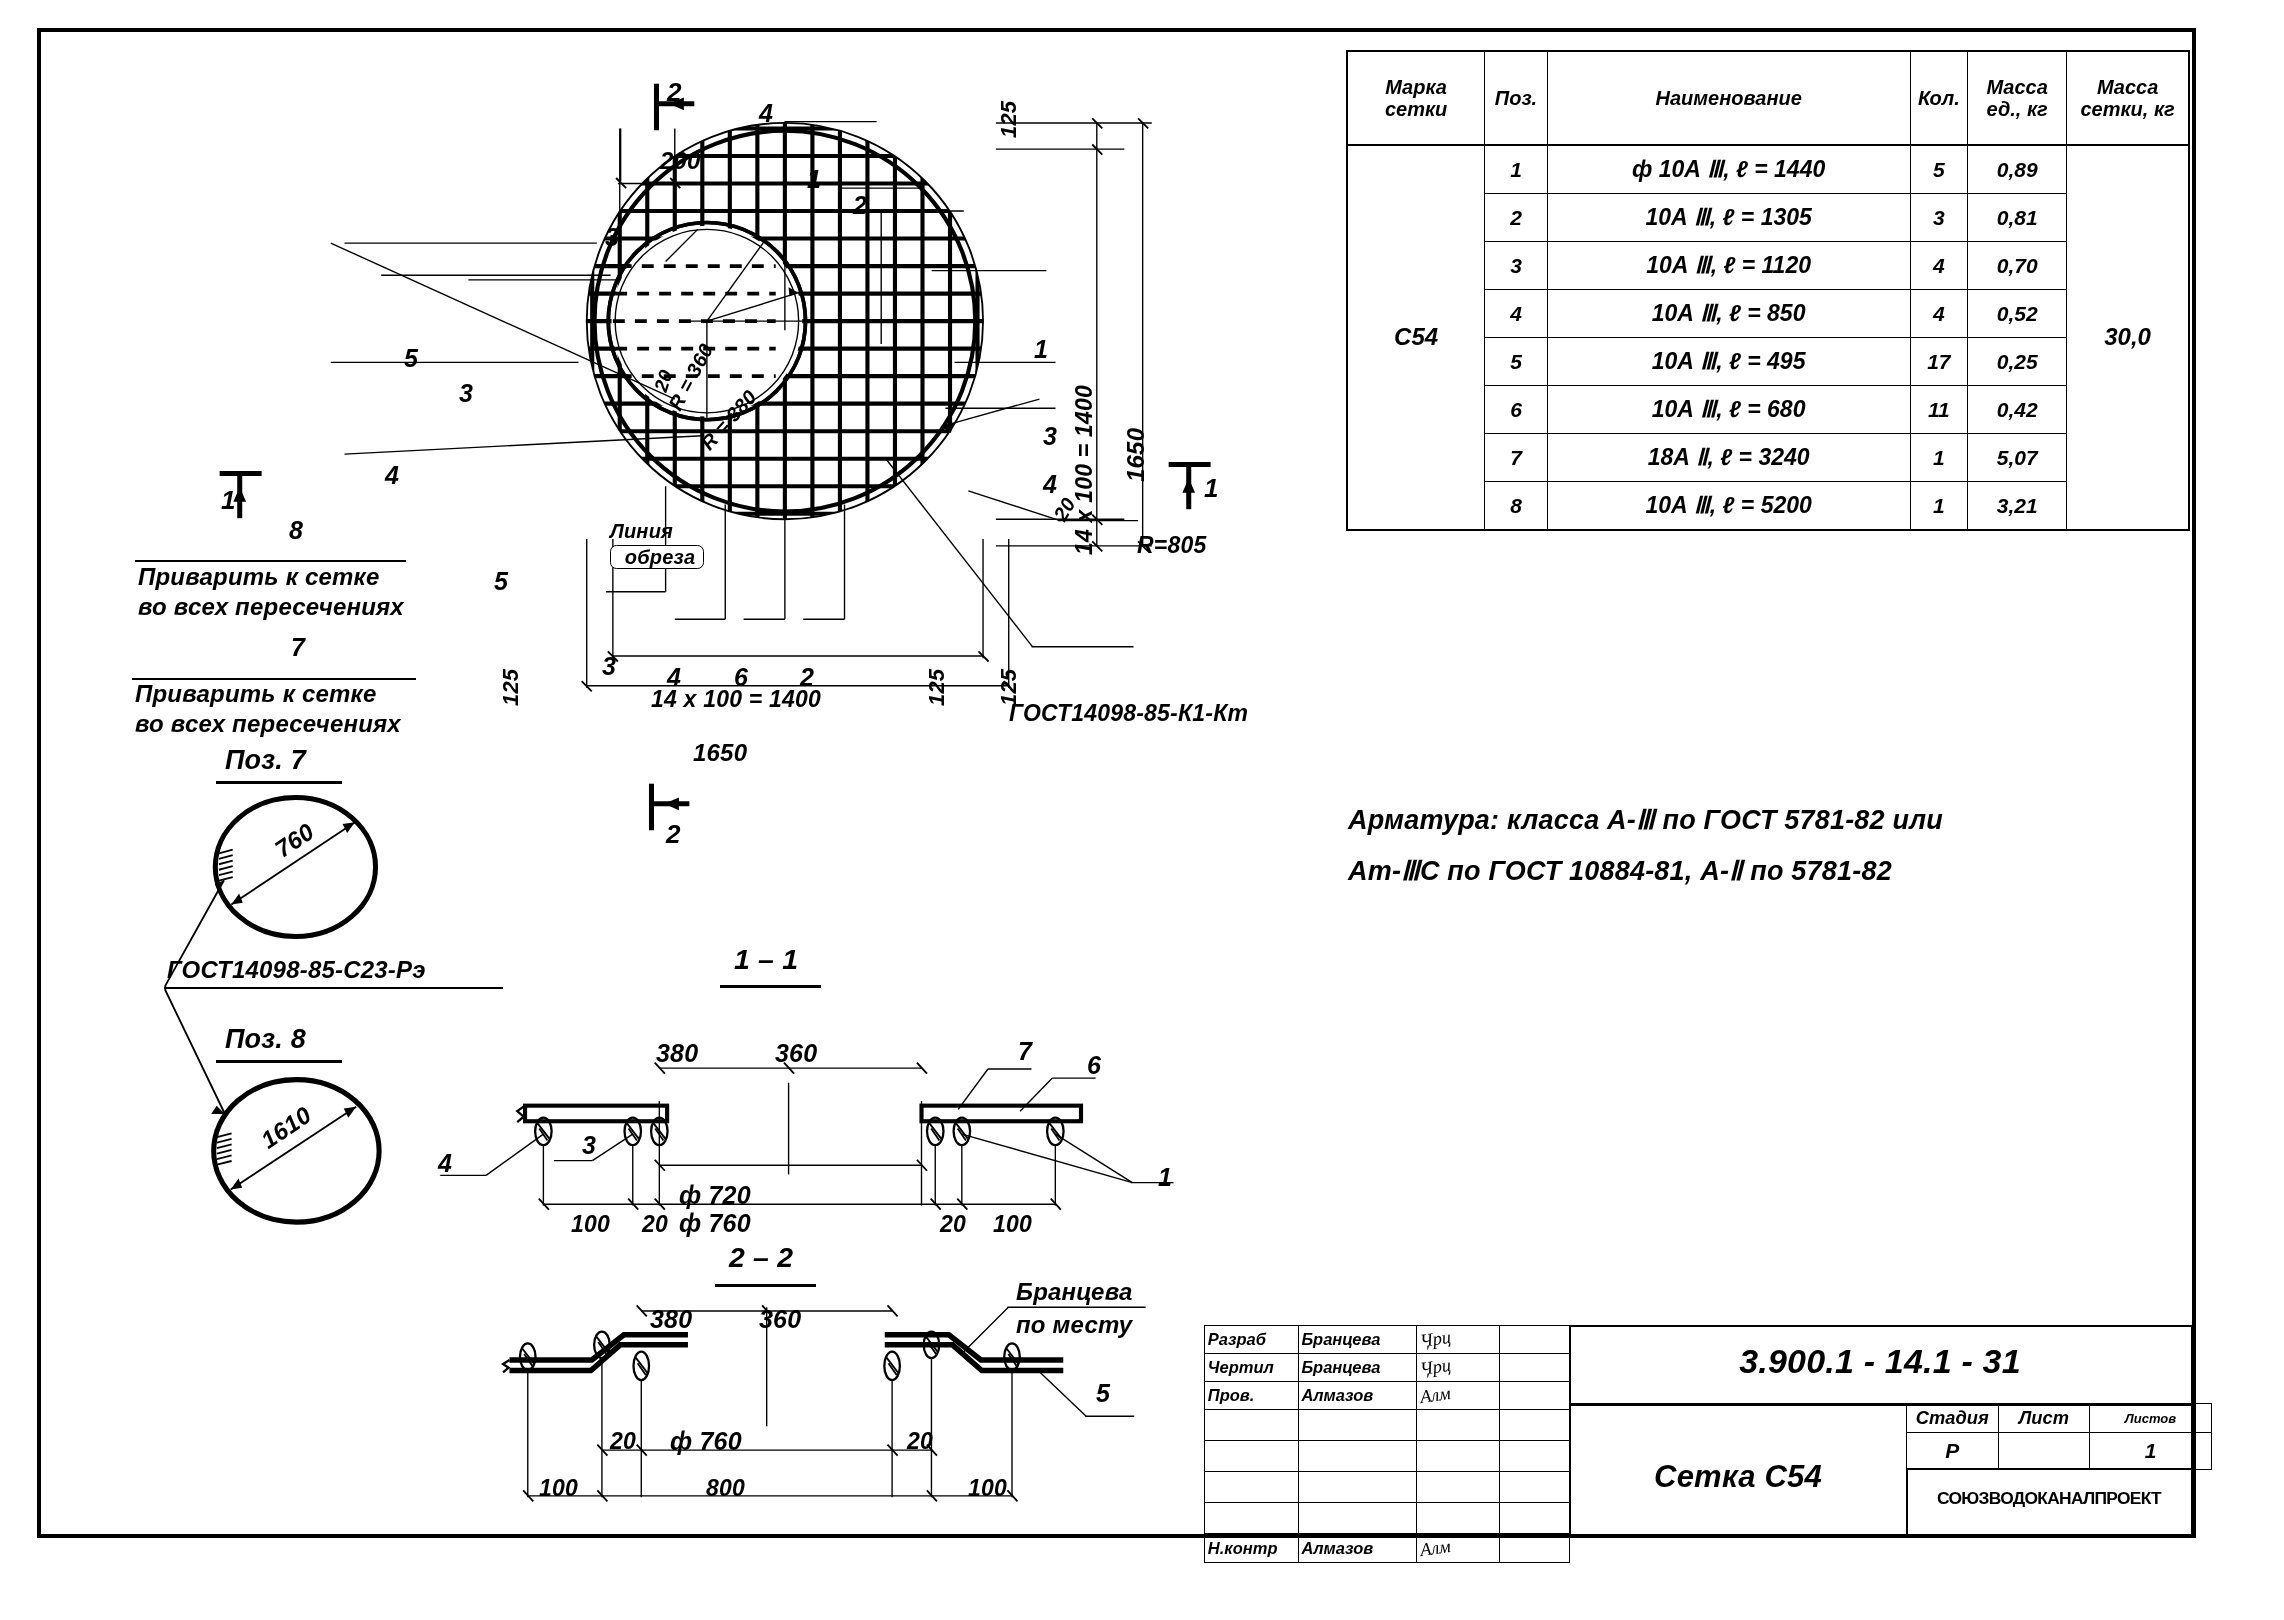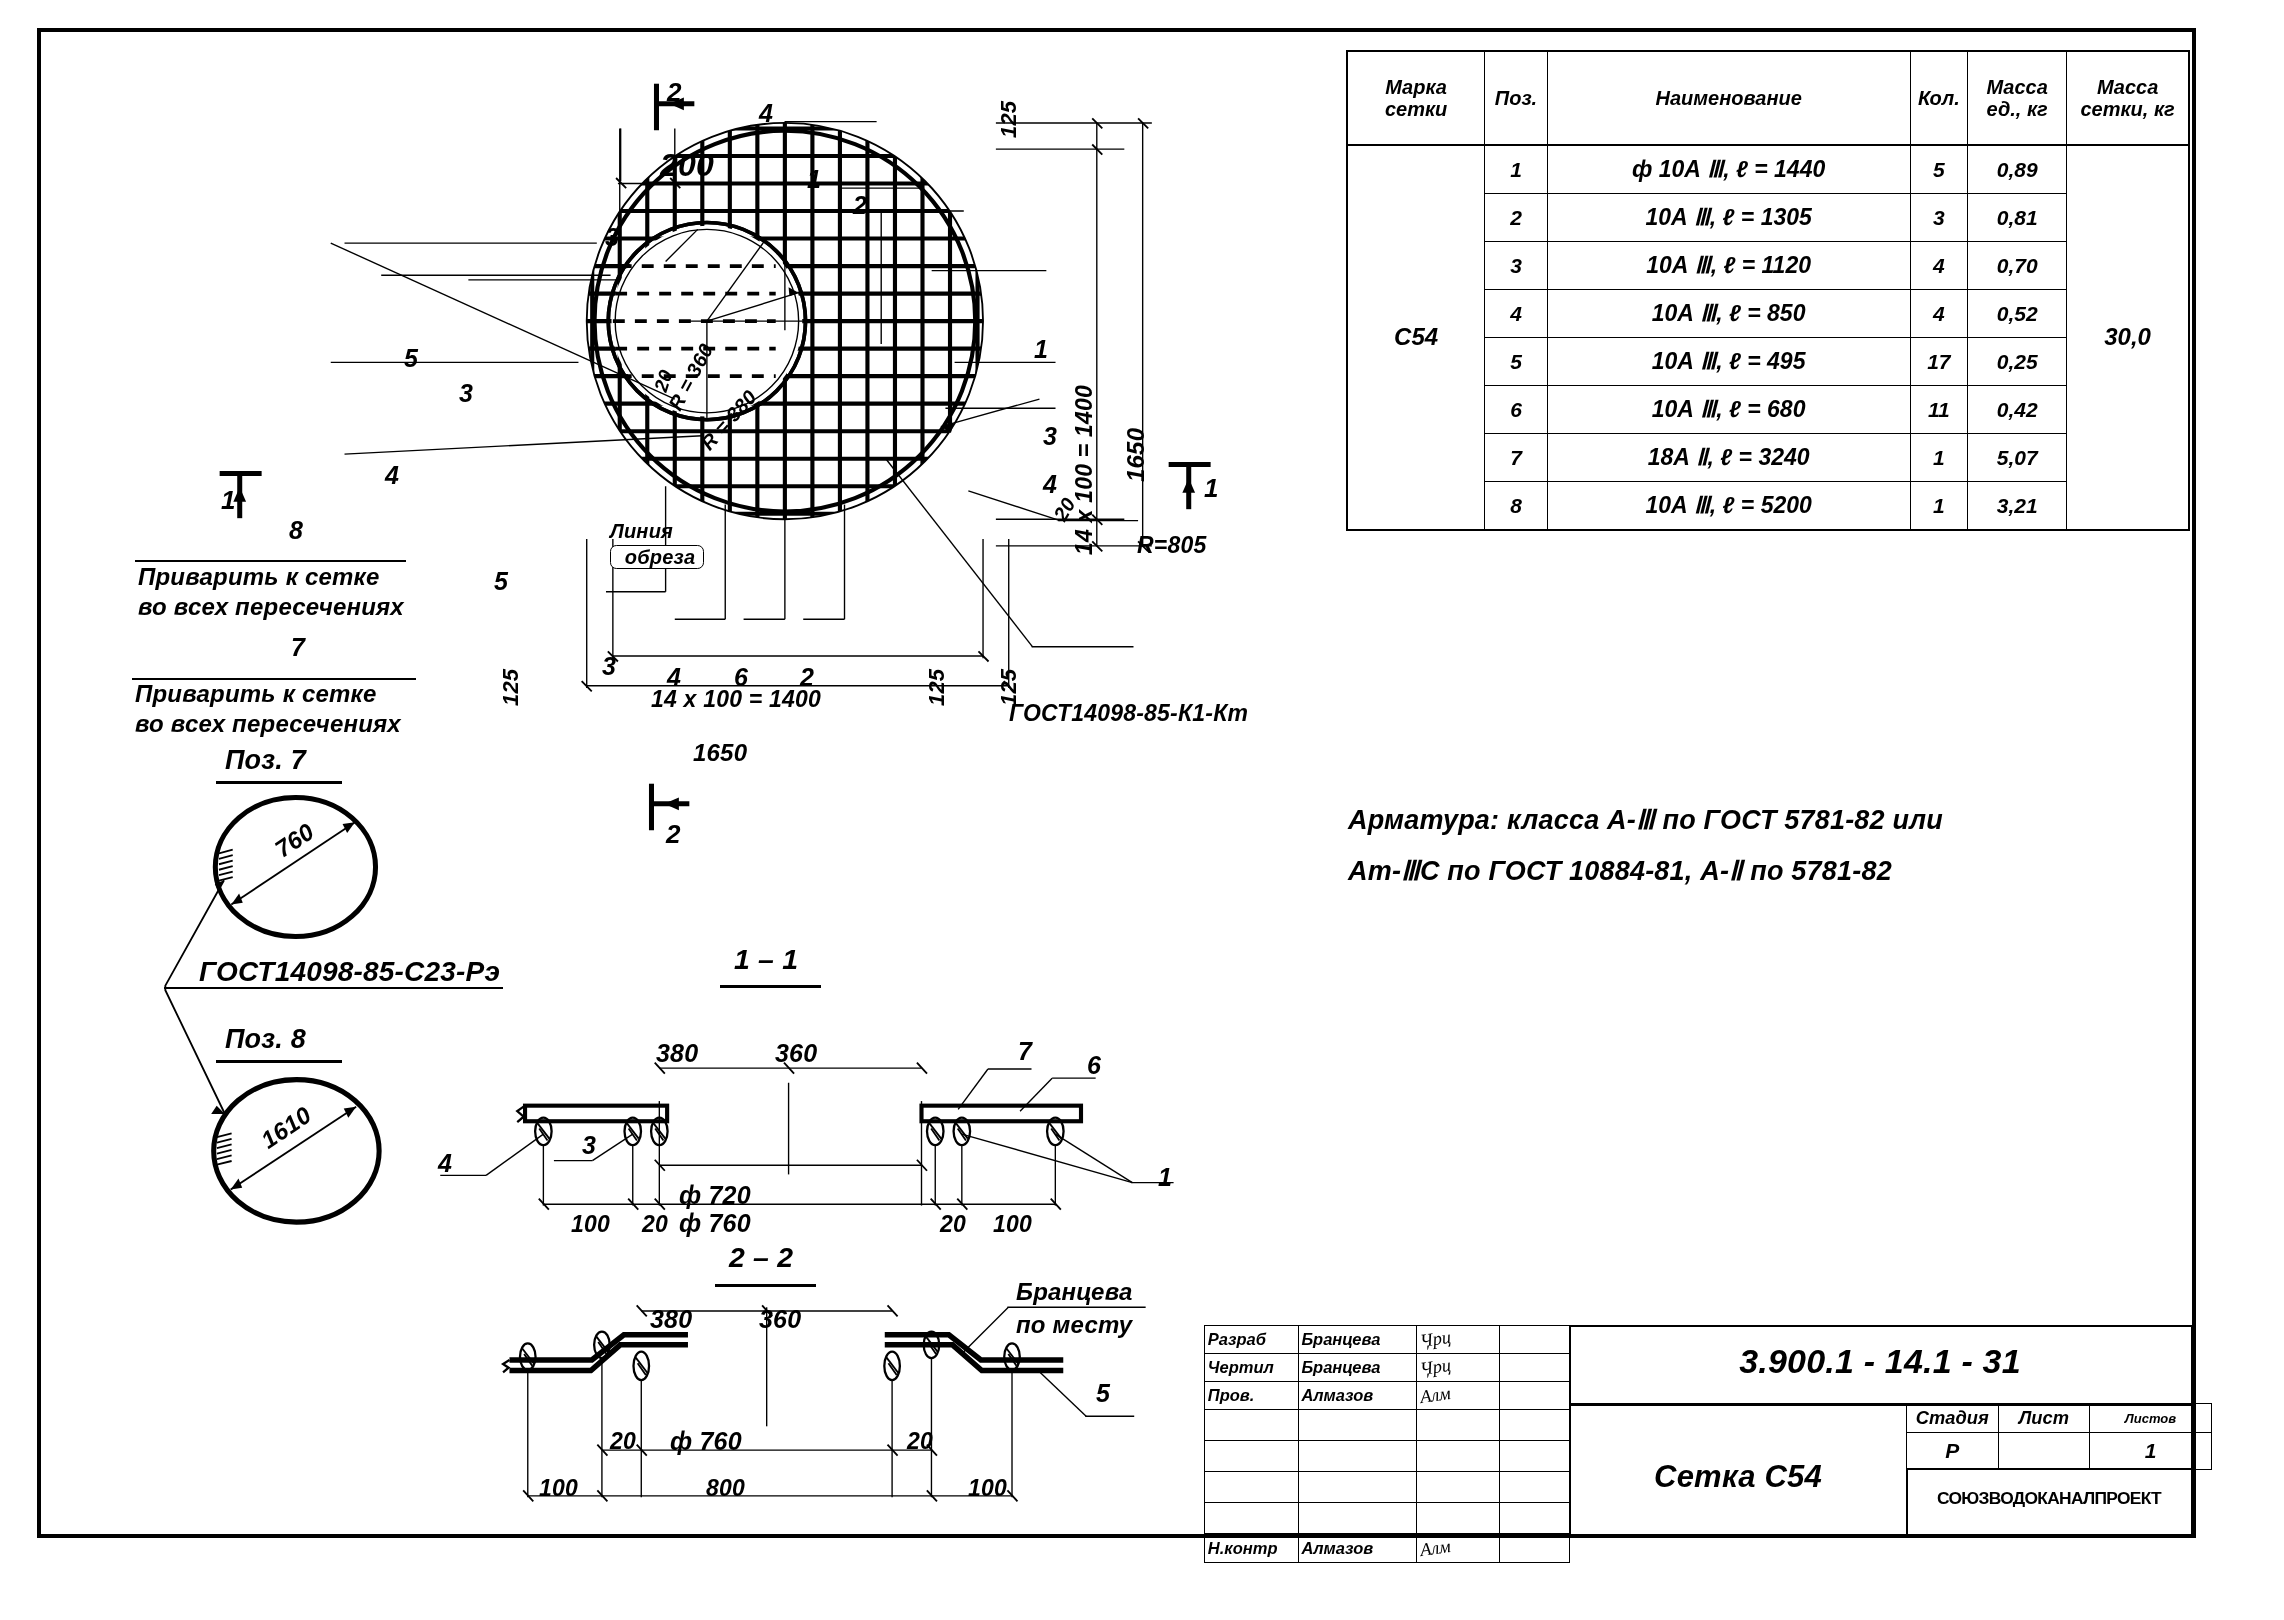--- a/index.html
+++ b/index.html
@@ -188,21 +188,21 @@
       <line x1="400" y1="1120" x2="270" y2="1120"></line>
       <line x1="530" y1="1180" x2="530" y2="930"></line>
       <line x1="530" y1="1180" x2="420" y2="1180"></line>
       <line x1="660" y1="1180" x2="660" y2="940"></line>
       <line x1="660" y1="1180" x2="570" y2="1180"></line>
       <line x1="790" y1="1180" x2="790" y2="930"></line>
       <line x1="790" y1="1180" x2="700" y2="1180"></line>
     </g>
   </svg>
 
-  <div class="t" style="left:660px;top:149px;font-size:32px;">200</div>
+  <div class="t" style="left:660px;top:149px;font-size:24px;">200</div>
   <div class="t rot90" style="left:998px;top:138px;font-size:22px;">125</div>
   <div class="t rot90" style="left:1073px;top:555px;font-size:23px;">14 x 100 = 1400</div>
   <div class="t rot90" style="left:1124px;top:482px;font-size:24px;">1650</div>
   <div class="t rot90" style="left:998px;top:706px;font-size:22px;">125</div>
   <div class="t rot90" style="left:500px;top:706px;font-size:22px;">125</div>
   <div class="t rot90" style="left:926px;top:706px;font-size:22px;">125</div>
   <div class="t" style="left:651px;top:688px;font-size:23px;">14 x 100 = 1400</div>
   <div class="t" style="left:693px;top:741px;font-size:24px;">1650</div>
   <div class="t" style="left:1137px;top:534px;font-size:23px;">R=805</div>
   <div class="t" style="left:665px;top:404px;font-size:20px;transform-origin:0 0;transform:rotate(-62deg);">R = 360</div>
@@ -292,21 +292,21 @@
     </g>
   </svg>
   <div class="t" style="left:271px;top:842px;font-size:24px;transform-origin:0 0;transform:rotate(-34deg);">760</div>
 
   <svg style="left:156px;top:839px;width:92px;height:330px" viewBox="0 0 200 720">
     <polyline points="148,90 20,320 20,330 150,600" fill="none" stroke="#000" stroke-width="4"></polyline>
     <polygon points="150,600 132,582 120,600" fill="#000"></polygon>
     <polygon points="148,90 128,98 136,114" fill="#000"></polygon>
   </svg>
   <div class="ln h3" style="left:164px;top:987px;width:339px;"></div>
-  <div class="t" style="left:167px;top:958px;font-size:28px;margin-left:32px;">ГОСТ14098-85-С23-Рэ</div>
+  <div class="t" style="left:167px;top:958px;font-size:24px;">ГОСТ14098-85-С23-Рэ</div>
 
   <div class="t" style="left:225px;top:1026px;font-size:27px;">Поз. 8</div>
   <div class="ln h5" style="left:216px;top:1060px;width:126px;"></div>
   <svg style="left:193px;top:1069px;width:216px;height:161px" viewBox="0 0 470 350">
     <ellipse cx="225" cy="178" rx="180" ry="155" fill="none" stroke="#000" stroke-width="11"></ellipse>
     <line x1="82" y1="262" x2="355" y2="82" stroke="#000" stroke-width="4"></line>
     <polygon points="355,82 328,86 338,106" fill="#000"></polygon>
     <polygon points="82,262 107,258 99,238" fill="#000"></polygon>
     <g stroke="#000" stroke-width="4">
       <line x1="52" y1="148" x2="84" y2="140"></line>

